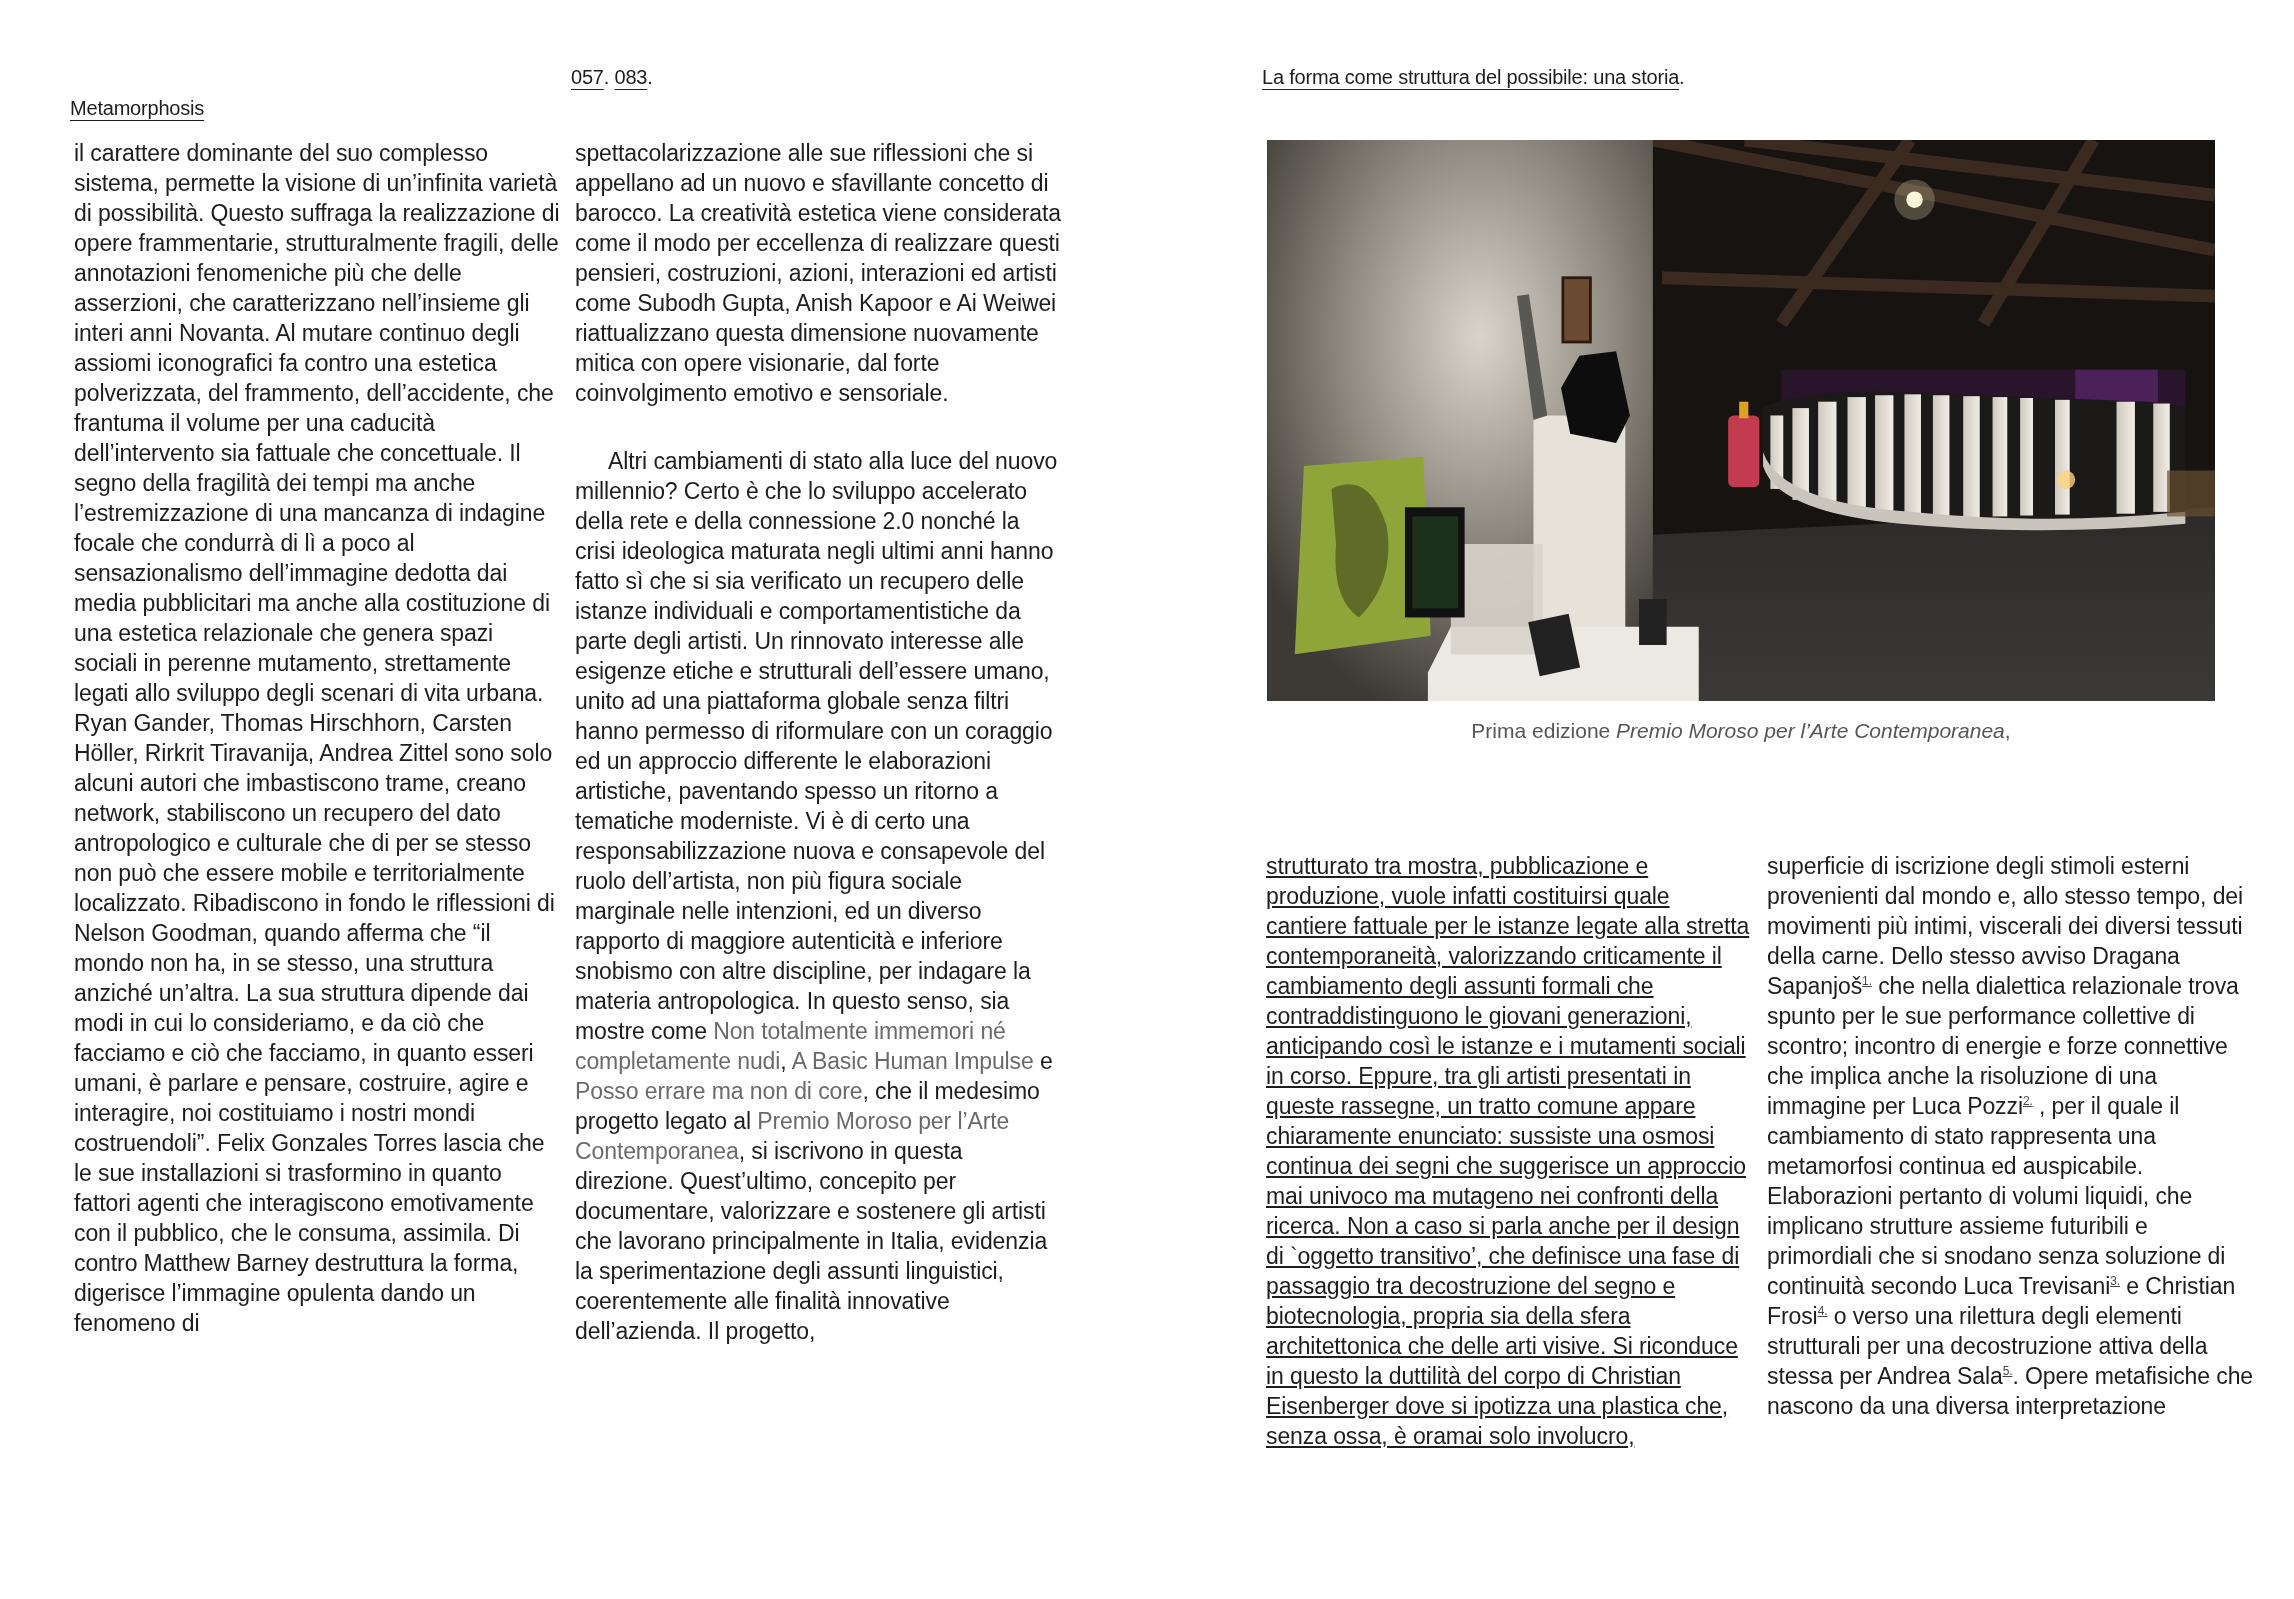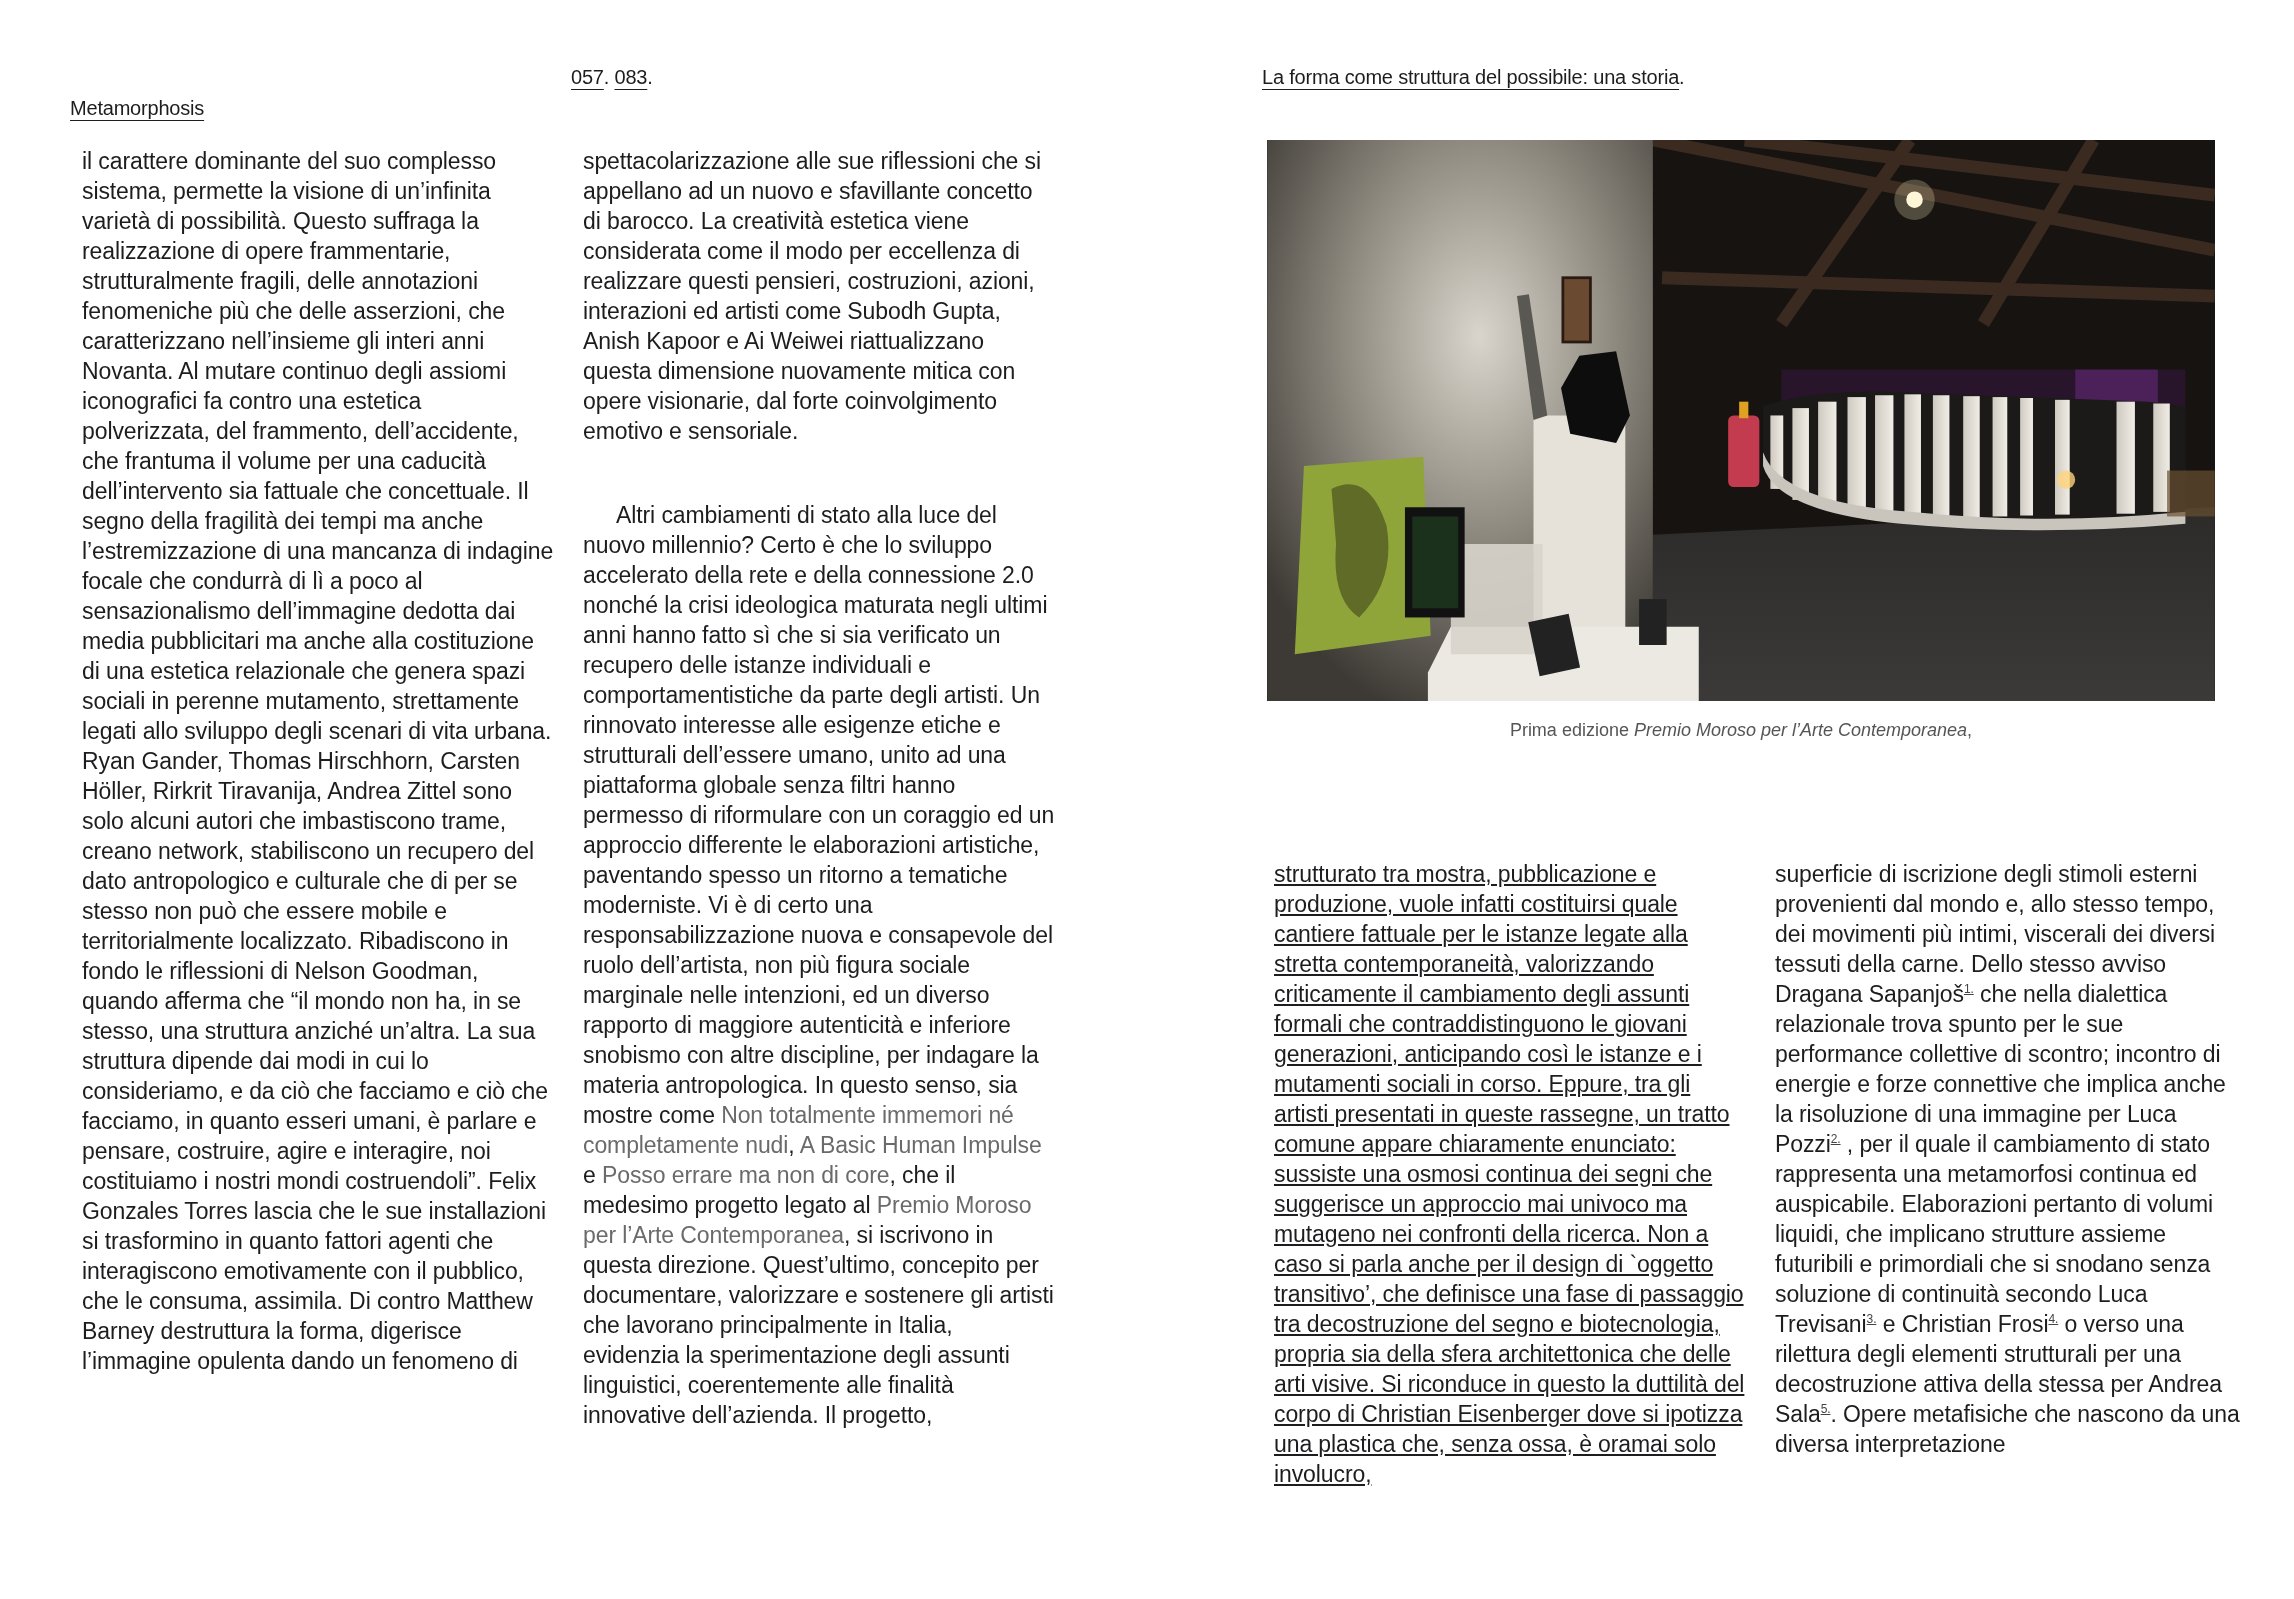--- a/index.html
+++ b/index.html
@@ -14,37 +14,37 @@
     color: #1d1d1f;
   }
   .running-head .ul {
     text-decoration: underline; text-underline-offset: 4.6px; text-decoration-thickness: 1.4px;
   }
   .col {
     position: absolute; width: 496px;
     font-size: 23px; line-height: 30px; letter-spacing: -0.1px;
     color: #1d1d1f;
   }
-  .col p { margin: 12px; }
+  .col p { margin: 4px; }
   .col .indent { text-indent: 33px; }
   .col .gap { height: 30px; }
   .light { color: #6a6a6a; font-weight: normal; }
   .fn { font-size: 12px; vertical-align: super; line-height: 0; text-decoration: underline; color: #444; }
   #col1 { left: 70px; top: 134px; }
   #col2 { left: 571px; top: 134px; }
   #col3 { left: 1262px; top: 847px; text-decoration: underline; }
   #col4 { left: 1763px; top: 847px; }
 
   .photo {
     position: absolute; left: 1267px; top: 140px; width: 948px; height: 561px;
     overflow: hidden; background: #1a1716;
   }
   .caption {
     position: absolute; left: 1267px; width: 948px; top: 718px;
-    text-align: center; font-size: 18px; line-height: 25px; color: #555;
+    text-align: center; font-size: 21px; line-height: 25px; color: #555;
   }
   .caption i { font-style: italic; }
 </style>
 </head>
 <body>
 
 <div class="running-head" style="left:70px;margin-top:31px;">
   <span class="ul">Metamorphosis</span>
 </div>
 <div class="running-head" style="left:571px;">

